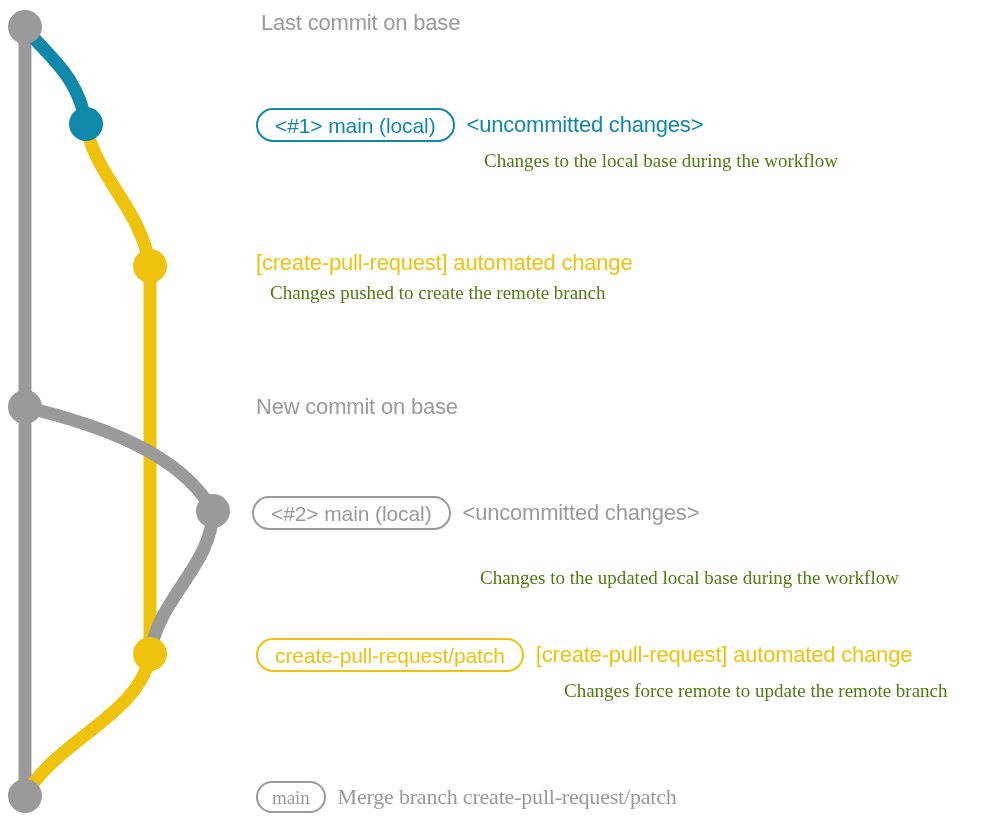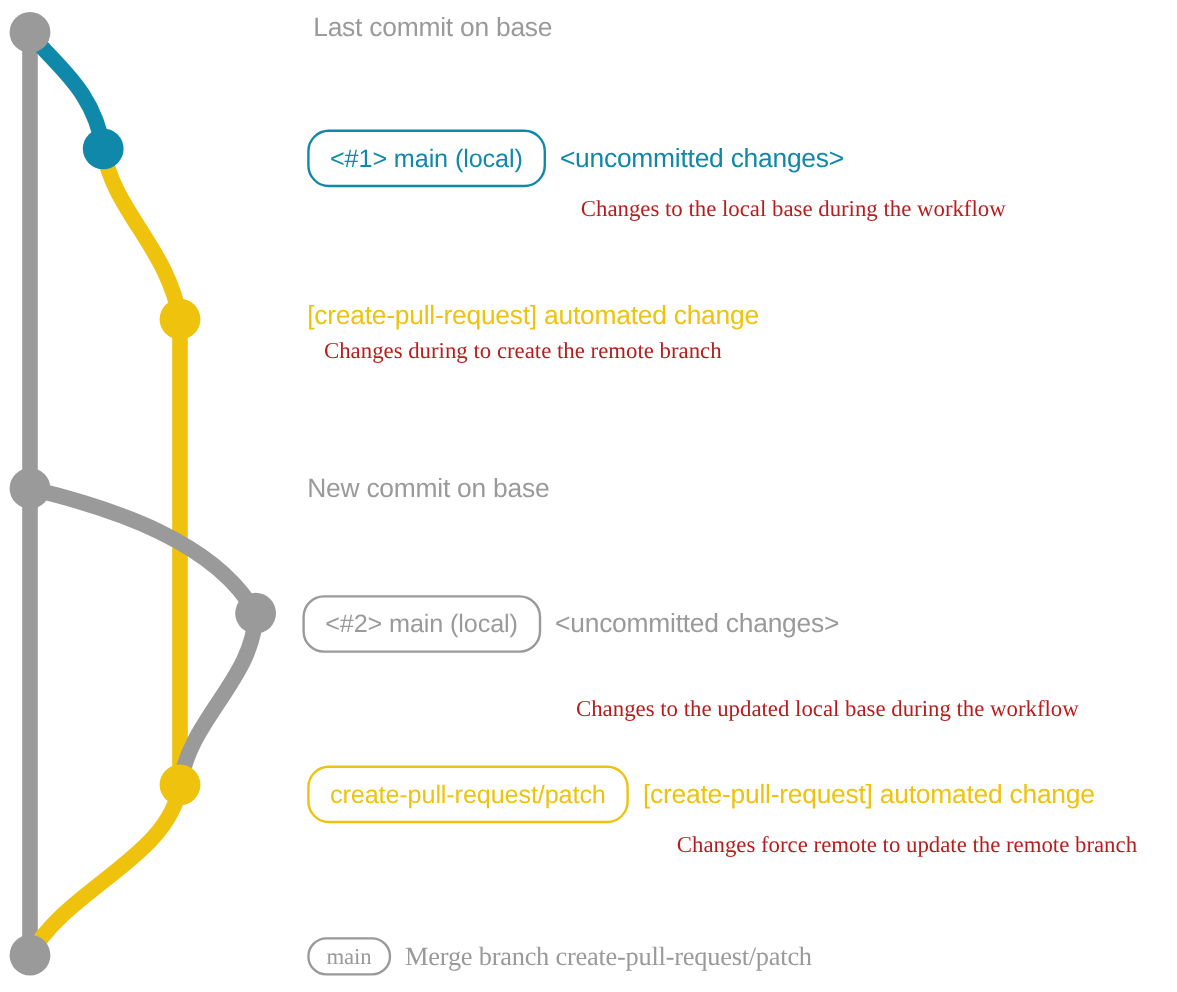--- a/index.html
+++ b/index.html
@@ -35,21 +35,21 @@
   .headline-row {
     display: flex;
     align-items: center;
     white-space: nowrap;
   }
   .pill {
     display: inline-flex;
     align-items: center;
     justify-content: center;
     box-sizing: border-box;
-    height: 48px;
+    height: 34px;
     padding: 0 17px;
     border: 2px solid currentColor;
     border-radius: 18px;
     font-size: 21px;
     line-height: 1;
     letter-spacing: -0.1px;
     background: #ffffff;
   }
   .pill-sm {
     height: 32px;
@@ -62,21 +62,21 @@
     line-height: 1;
     letter-spacing: -0.2px;
     margin-left: 12px;
   }
   .subject.no-pill {
     margin-left: 0;
   }
   .desc {
     font-family: "Liberation Serif", serif;
     font-size: 19px;
-    color: #b91c1c;
+    color: #4d7c0f;
     margin-top: 8px;
     white-space: nowrap;
   }
   .col {
     display: flex;
     flex-direction: column;
   }
   .teal  { color: #0f88aa; }
   .gold  { color: #efc20d; }
   .grey  { color: #9a9a9a; }
@@ -125,21 +125,21 @@
       <span class="pill teal">&lt;#1&gt; main (local)</span>
       <span class="subject teal">&lt;uncommitted changes&gt;</span>
     </div>
     <div class="desc" style="margin-left:228px;">Changes to the local base during the workflow</div>
   </div>
 
   <div class="entry col" style="left:256px; top:252px;">
     <div class="headline-row">
       <span class="subject no-pill gold">[create-pull-request] automated change</span>
     </div>
-    <div class="desc" style="margin-left:14px;">Changes during to create the remote branch</div>
+    <div class="desc" style="margin-left:14px;">Changes pushed to create the remote branch</div>
   </div>
 
   <div class="entry col" style="left:256px; top:396px;">
     <div class="headline-row">
       <span class="subject no-pill grey">New commit on base</span>
     </div>
   </div>
 
   <div class="entry col" style="left:252px; top:496px;">
     <div class="headline-row">

